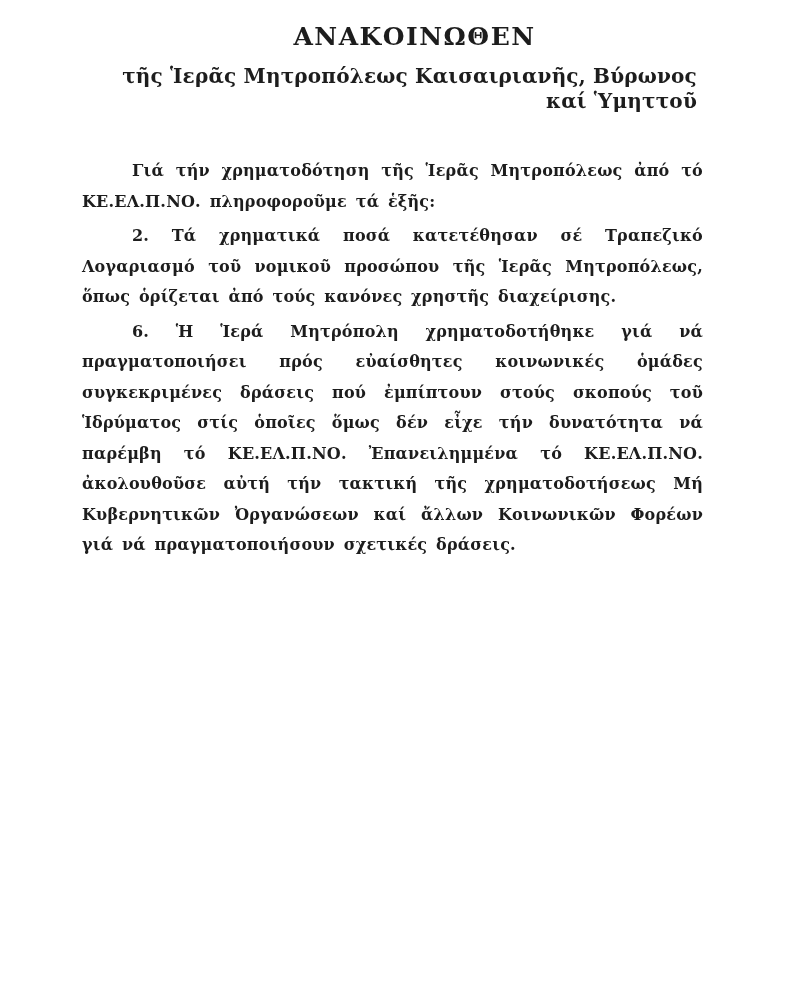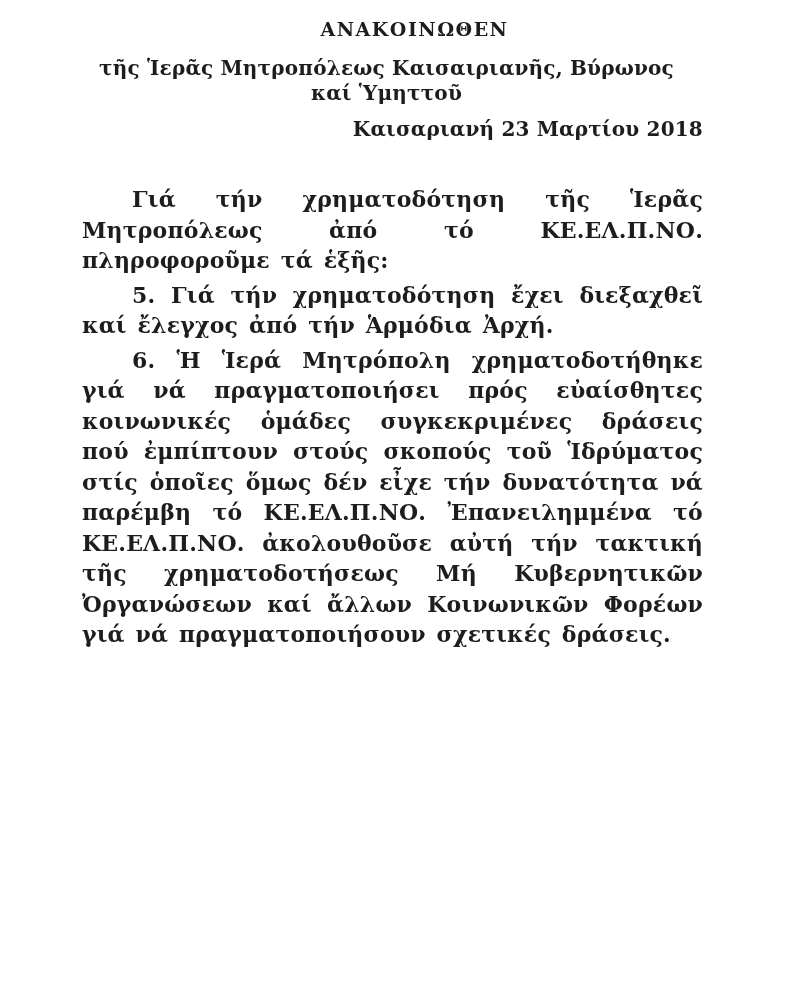--- a/index.html
+++ b/index.html
@@ -15,68 +15,67 @@
     background: #ffffff;
     overflow: hidden;
     box-sizing: border-box;
     padding: 14px 97px 0 82px;
     font-family: "DejaVu Serif", "Liberation Serif", serif;
     font-weight: bold;
     color: #1d1d1d;
     -webkit-font-smoothing: antialiased;
   }
   .doc-title {
-    font-size: 19px;
+    font-size: 25px;
     line-height: 30px;
     text-align: center;
     letter-spacing: 1.5px;
     position: relative;
     left: 22px;
-    margin: 0;
+    margin: 8px;
   }
   .doc-subtitle {
     font-size: 20px;
     line-height: 25px;
-    text-align: center;
+    text-align: right;
     position: relative;
     left: -6px;
     margin: 12px 0 0 0;
     letter-spacing: 0.2px;
   }
   .doc-dateline {
     font-size: 20px;
     line-height: 25px;
     text-align: right;
     margin: 11px 0 0 0;
     letter-spacing: 0.2px;
   }
   .doc-body {
     margin-top: 42px;
   }
   .doc-body p {
-    font-size: 22px;
+    font-size: 16px;
     line-height: 30.5px;
     text-align: justify;
     text-indent: 50px;
     word-spacing: 3px;
     letter-spacing: 0.2px;
     margin: 0 0 4px 0;
   }
 </style>
 </head>
 <body>
 
 <div class="page">
 
   <h1 class="doc-title">ΑΝΑΚΟΙΝΩΘΕΝ</h1>
 
   <div class="doc-subtitle">τῆς Ἱερᾶς Μητροπόλεως Καισαιριανῆς, Βύρωνος καί Ὑμηττοῦ</div>
 
-  <div class="doc-dateline">Καισαριανή 23 Μαρτίου 2018</div>
 
   <div class="doc-body">
     <p>Γιά τήν χρηματοδότηση τῆς Ἱερᾶς Μητροπόλεως ἀπό τό ΚΕ.ΕΛ.Π.ΝΟ. πληροφοροῦμε τά ἑξῆς:</p>
-    <p>5. Γιά τήν χρηματοδότηση ἔχει διεξαχθεῖ καί ἔλεγχος ἀπό τήν Ἁρμόδια Ἀρχή.</p>
+    <p>2. Τά χρηματικά ποσά κατετέθησαν σέ Τραπεζικό Λογαριασμό τοῦ νομικοῦ προσώπου τῆς Ἱερᾶς Μητροπόλεως, ὅπως ὁρίζεται ἀπό τούς κανόνες χρηστῆς διαχείρισης.</p>
     <p>6. Ἡ Ἱερά Μητρόπολη χρηματοδοτήθηκε γιά νά πραγματοποιήσει πρός εὐαίσθητες κοινωνικές ὁμάδες συγκεκριμένες δράσεις πού ἐμπίπτουν στούς σκοπούς τοῦ Ἱδρύματος στίς ὁποῖες ὅμως δέν εἶχε τήν δυνατότητα νά παρέμβη τό ΚΕ.ΕΛ.Π.ΝΟ. Ἐπανειλημμένα τό ΚΕ.ΕΛ.Π.ΝΟ. ἀκολουθοῦσε αὐτή τήν τακτική τῆς χρηματοδοτήσεως Μή Κυβερνητικῶν Ὀργανώσεων καί ἄλλων Κοινωνικῶν Φορέων γιά νά πραγματοποιήσουν σχετικές δράσεις.</p>
 
   </div>
 
 </div>
 
 </body></html>

